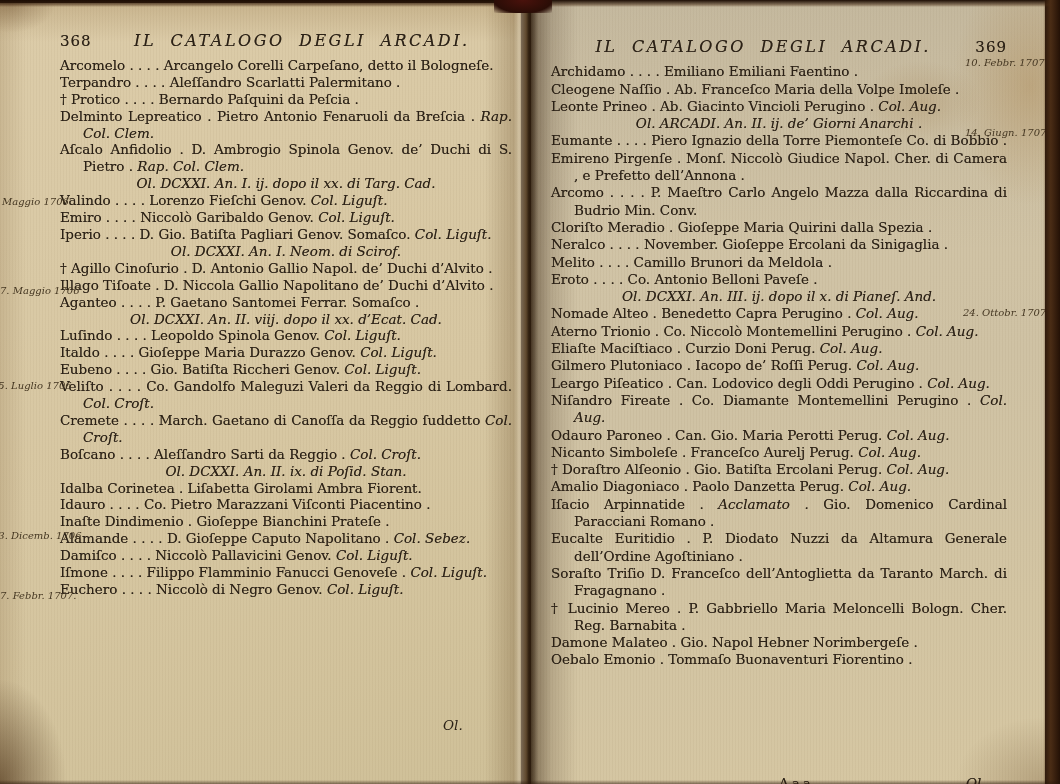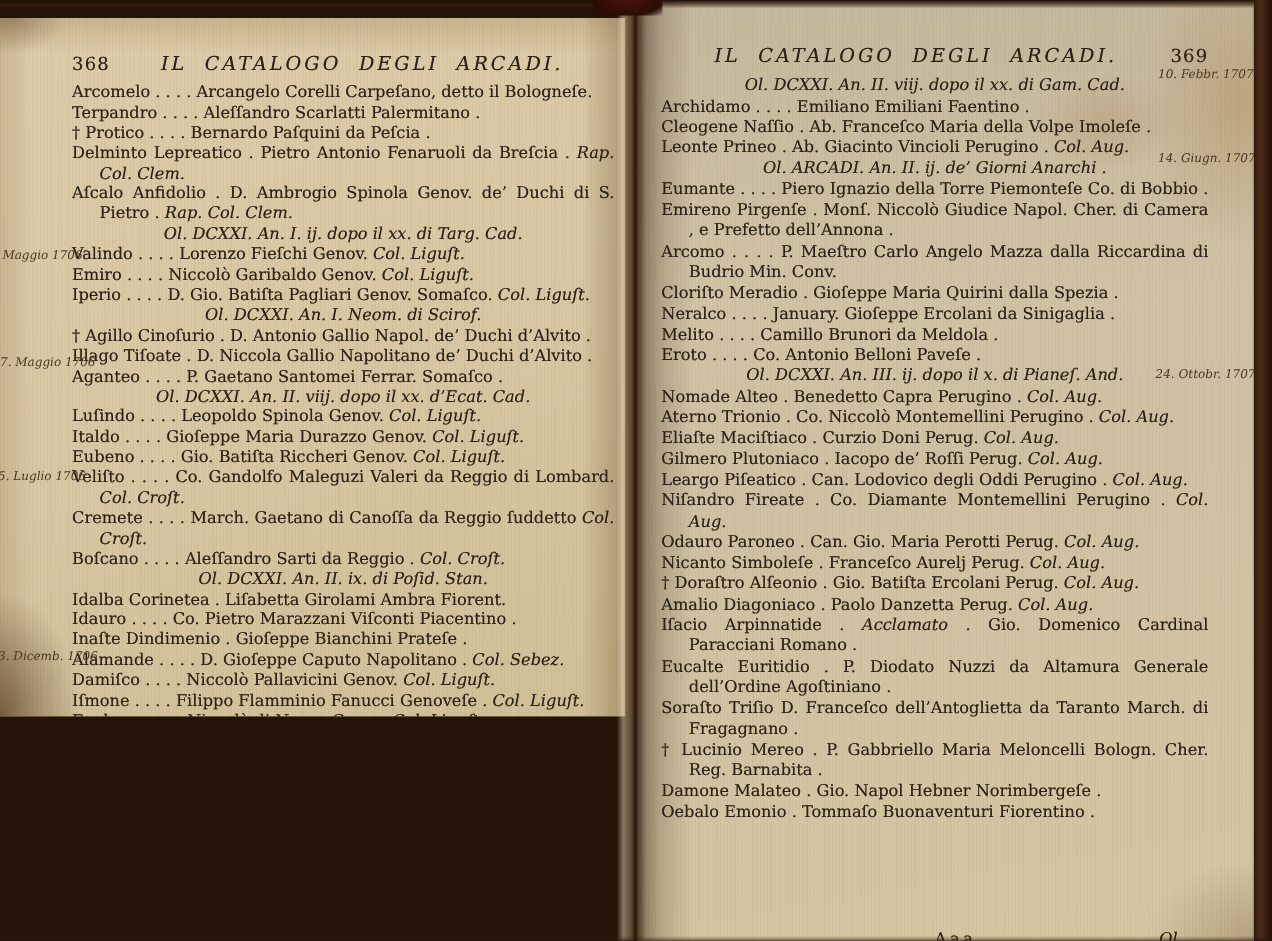--- a/index.html
+++ b/index.html
@@ -1,20 +1,20 @@
 <!DOCTYPE html>
 <html><head>
 <meta charset="utf-8">
 <style>
   html,body{margin:0;padding:0;background:#1d1008;}
   .scan{position:relative;width:1060px;height:784px;overflow:hidden;
         background:#241308;font-family:"DejaVu Serif","Liberation Serif",serif;}
   
   .page{position:absolute;overflow:hidden;}
-  .page-left{left:0;top:15px;width:521px;height:582px;
+  .page-left{left:0;top:3px;width:521px;height:781px;
     background:
       radial-gradient(ellipse 95px 150px at 0% 100%, rgba(74,48,22,.65), rgba(74,48,22,0) 70%),
       radial-gradient(ellipse 60px 40px at 2% 0%, rgba(90,60,30,.35), rgba(90,60,30,0) 75%),
       linear-gradient(to bottom, rgba(130,95,45,.22), rgba(130,95,45,0) 5%),
       linear-gradient(to right, rgba(120,90,50,.18), rgba(120,90,50,0) 5%),
       linear-gradient(to left, rgba(105,78,42,.38), rgba(105,78,42,0) 7%),
       repeating-linear-gradient(90deg, rgba(110,85,50,.05) 0 1px, rgba(0,0,0,0) 1px 3px),
       linear-gradient(160deg,#dccca9 0%,#d7c7a2 55%,#cfc098 100%);}
   .page-right{left:531px;top:0;width:514px;height:784px;
     background:
@@ -109,30 +109,29 @@
       </div>
   </div>
 
   <div class="page page-right">
     <div class="textblock tb-right">
       <div class="pagehead">
         <span class="running-title">IL CATALOGO DEGLI ARCADI.</span>
         <span class="folio">369</span>
       </div>
       <div id="right-entries">
-          <div class="olh"><span class="it">Ol. DCXXI. An. II. viij. dopo il xx. di Gam. Cad.</span></div>
           <div class="entry"><span class="ro">Archidamo . . . . Emiliano Emiliani Faentino .</span></div>
           <div class="entry"><span class="ro">Cleogene Naſſio . Ab. Franceſco Maria della Volpe Imoleſe .</span></div>
           <div class="entry"><span class="ro">Leonte Prineo . Ab. Giacinto Vincioli Perugino . </span><span class="it">Col. Aug.</span></div>
           <div class="olh"><span class="it">Ol. ARCADI. An. II. ij. de’ Giorni Anarchi .</span></div>
           <div class="entry"><span class="ro">Eumante . . . . Piero Ignazio della Torre Piemonteſe Co. di Bobbio .</span></div>
           <div class="entry"><span class="ro">Emireno Pirgenſe . Monſ. Niccolò Giudice Napol. Cher. di Camera , e Prefetto dell’Annona .</span></div>
           <div class="entry"><span class="ro">Arcomo . . . . P. Maeſtro Carlo Angelo Mazza dalla Riccardina di Budrio Min. Conv.</span></div>
           <div class="entry"><span class="ro">Cloriſto Meradio . Gioſeppe Maria Quirini dalla Spezia .</span></div>
-          <div class="entry"><span class="ro">Neralco . . . . January. Gioſeppe Ercolani da Sinigaglia .</span></div>
+          <div class="entry"><span class="ro">Neralco . . . . November. Gioſeppe Ercolani da Sinigaglia .</span></div>
           <div class="entry"><span class="ro">Melito . . . . Camillo Brunori da Meldola .</span></div>
           <div class="entry"><span class="ro">Eroto . . . . Co. Antonio Belloni Paveſe .</span></div>
           <div class="olh"><span class="it">Ol. DCXXI. An. III. ij. dopo il x. di Pianeſ. And.</span></div>
           <div class="entry"><span class="ro">Nomade Alteo . Benedetto Capra Perugino . </span><span class="it">Col. Aug.</span></div>
           <div class="entry"><span class="ro">Aterno Trionio . Co. Niccolò Montemellini Perugino . </span><span class="it">Col. Aug.</span></div>
           <div class="entry"><span class="ro">Eliaſte Maciſtiaco . Curzio Doni Perug. </span><span class="it">Col. Aug.</span></div>
           <div class="entry"><span class="ro">Gilmero Plutoniaco . Iacopo de’ Roſſi Perug. </span><span class="it">Col. Aug.</span></div>
           <div class="entry"><span class="ro">Leargo Piſeatico . Can. Lodovico degli Oddi Perugino . </span><span class="it">Col. Aug.</span></div>
           <div class="entry"><span class="ro">Niſandro Fireate . Co. Diamante Montemellini Perugino . </span><span class="it">Col. Aug.</span></div>
           <div class="entry"><span class="ro">Odauro Paroneo . Can. Gio. Maria Perotti Perug. </span><span class="it">Col. Aug.</span></div>

